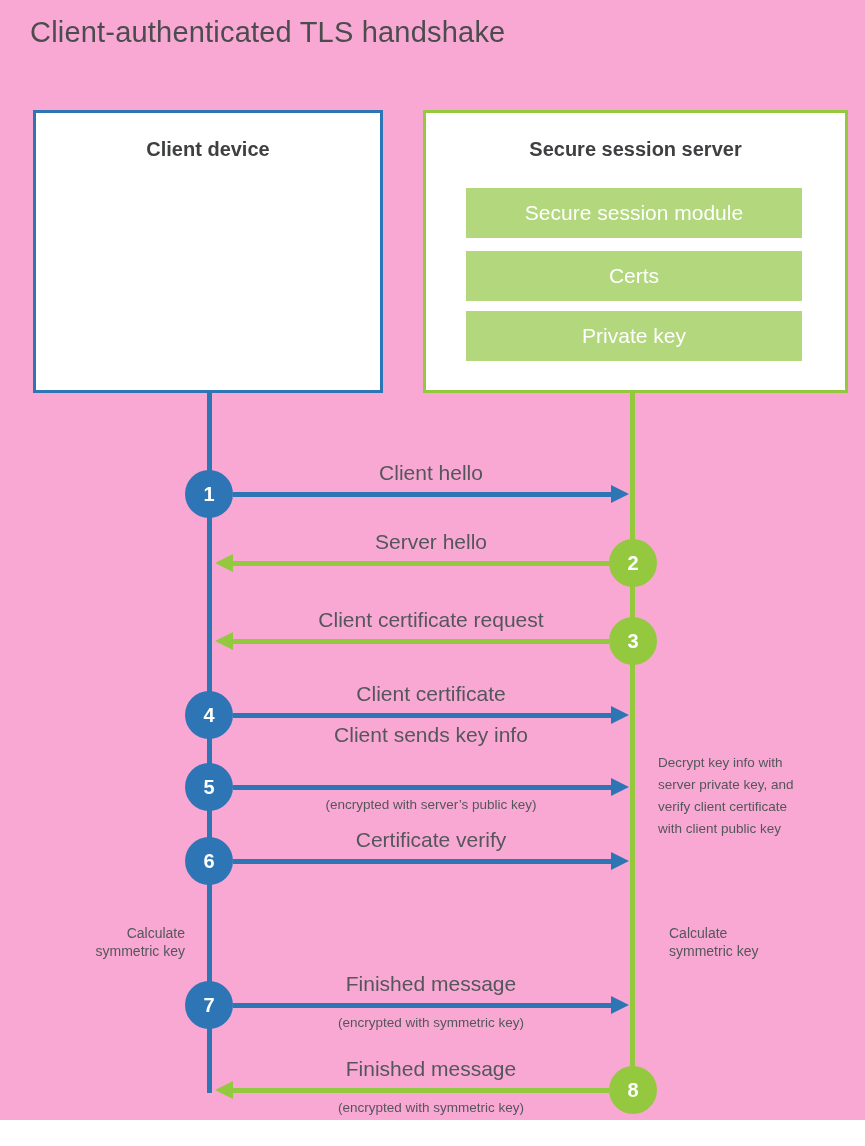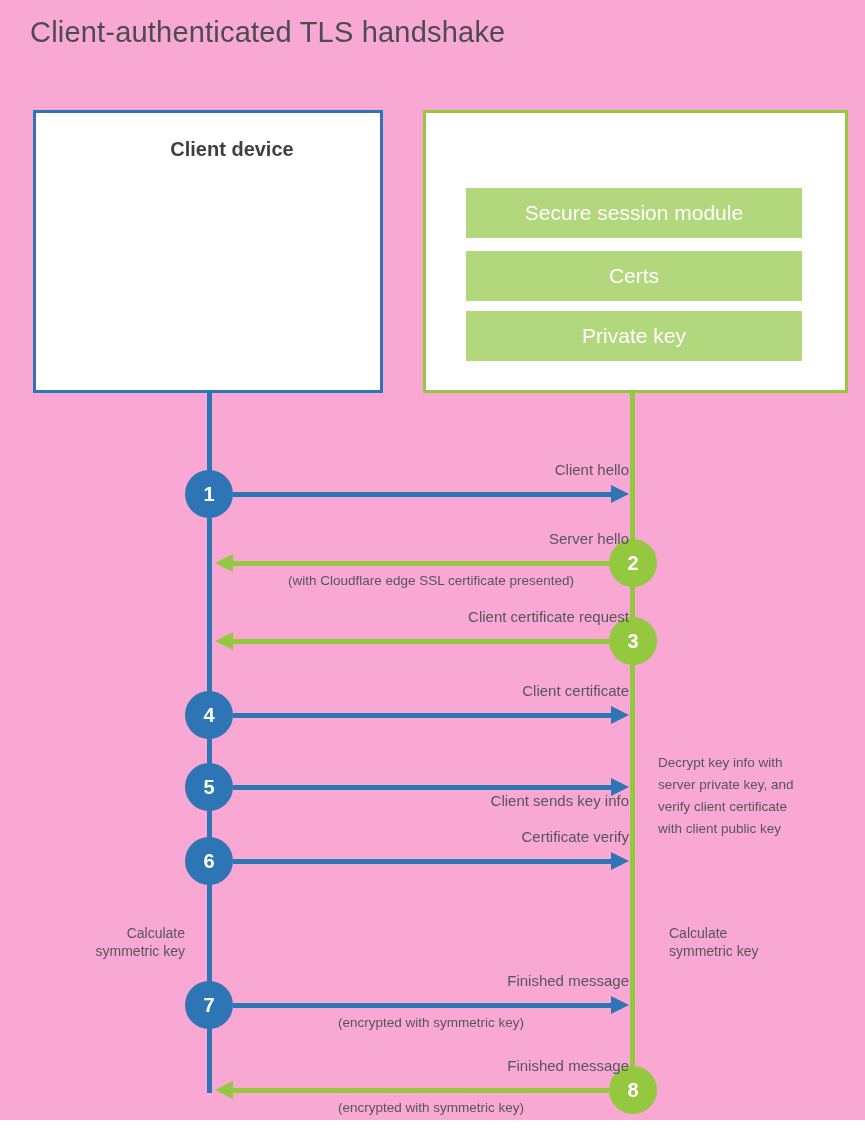--- a/index.html
+++ b/index.html
@@ -22,21 +22,21 @@
     position:absolute;top:110px;height:283px;
     background:#ffffff;border:3px solid;box-sizing:border-box;
   }
   .client-box{left:33px;width:350px;border-color:var(--blue,#2E75B5);}
   .server-box{left:423px;width:425px;border-color:var(--green,#94C83F);}
   .box-title{
     position:absolute;top:138px;height:26px;
     font-size:20px;font-weight:700;color:var(--heading,#3E3F41);
     text-align:center;
   }
-  .client-box-title{left:33px;width:350px;margin-left:24px;}
+  .client-box-title{left:33px;width:350px;}
   .server-box-title{left:423px;width:425px;}
   .client-app{
     position:absolute;left:70px;top:187px;width:278px;height:176px;
     background:var(--blue_fill,#5B9BD5);
     color:#ffffff;font-size:21px;line-height:27px;
     display:flex;align-items:center;justify-content:center;text-align:center;
     white-space:pre-line;
   }
   .server-bar{
     position:absolute;left:466px;width:336px;height:50px;
@@ -63,21 +63,21 @@
   .arrow .head{position:absolute;top:0;width:0;height:0;border-top:9px solid transparent;border-bottom:9px solid transparent;}
   .arrow.right{left:233px;width:396px;}
   .arrow.right .bar{left:0;right:16px;background:var(--blue,#2E75B5);}
   .arrow.right .head{right:0;border-left:18px solid var(--blue,#2E75B5);}
   .arrow.left{left:215px;width:394px;}
   .arrow.left .bar{left:16px;right:0;background:var(--green,#94C83F);}
   .arrow.left .head{left:0;border-right:18px solid var(--green,#94C83F);}
   
   .msg-label{
     position:absolute;left:233px;width:396px;height:22px;
-    text-align:right;font-size:15px;color:var(--text_gray,#54565B);
+    text-align:center;font-size:21px;color:var(--text_gray,#54565B);
     z-index:4;
   }
   .msg-sub{
     position:absolute;left:233px;width:396px;height:18px;
     text-align:center;font-size:13.5px;color:var(--text_gray,#54565B);
     z-index:4;
   }
   
   .side-note{
     position:absolute;font-size:14px;line-height:17.5px;
@@ -91,62 +91,63 @@
 <body>
 
 <div class="canvas">
 
   <h1 class="page-title">Client-authenticated TLS handshake</h1>
 
   <div class="actor-box client-box"></div>
   <div class="box-title client-box-title">Client device</div>
 
   <div class="actor-box server-box"></div>
+  <div class="box-title server-box-title">Secure session server</div>
   <div class="server-bar" style="top:251px">Certs</div>
   <div class="server-bar" style="top:188px">Secure session module</div>
   <div class="server-bar" style="top:311px">Private key</div>
 
   <div class="vline blue-line"></div>
   <div class="vline green-line"></div>
 
   <div class="circle blue" style="top:470px">1</div>
   <div class="arrow right" style="top:485px">
       <div class="bar"></div>
       <div class="head"></div>
     </div>
   <div class="msg-label" style="top:461px">Client hello</div>
 
   <div class="circle green" style="top:539px">2</div>
   <div class="arrow left" style="top:554px">
       <div class="bar"></div>
       <div class="head"></div>
     </div>
   <div class="msg-label" style="top:530px">Server hello</div>
-  <div class="msg-sub" style="top:573px">(with Cloudflare edge SSL certificate presented)</div>
 
   <div class="circle green" style="top:617px">3</div>
   <div class="arrow left" style="top:632px">
       <div class="bar"></div>
       <div class="head"></div>
     </div>
   <div class="msg-label" style="top:608px">Client certificate request</div>
 
   <div class="circle blue" style="top:691px">4</div>
   <div class="arrow right" style="top:706px">
       <div class="bar"></div>
       <div class="head"></div>
     </div>
   <div class="msg-label" style="top:682px">Client certificate</div>
 
   <div class="circle blue" style="top:763px">5</div>
   <div class="arrow right" style="top:778px">
       <div class="bar"></div>
       <div class="head"></div>
     </div>
-  <div class="msg-label" style="top:792px">Client sends key info</div>
+  <div class="msg-label" style="top:723px">Client sends key info</div>
+  <div class="msg-sub" style="top:797px">(encrypted with server’s public key)</div>
 
   <div class="circle blue" style="top:837px">6</div>
   <div class="arrow right" style="top:852px">
       <div class="bar"></div>
       <div class="head"></div>
     </div>
   <div class="msg-label" style="top:828px">Certificate verify</div>
 
   <div class="side-note note-left">Calculate
 symmetric key</div>

